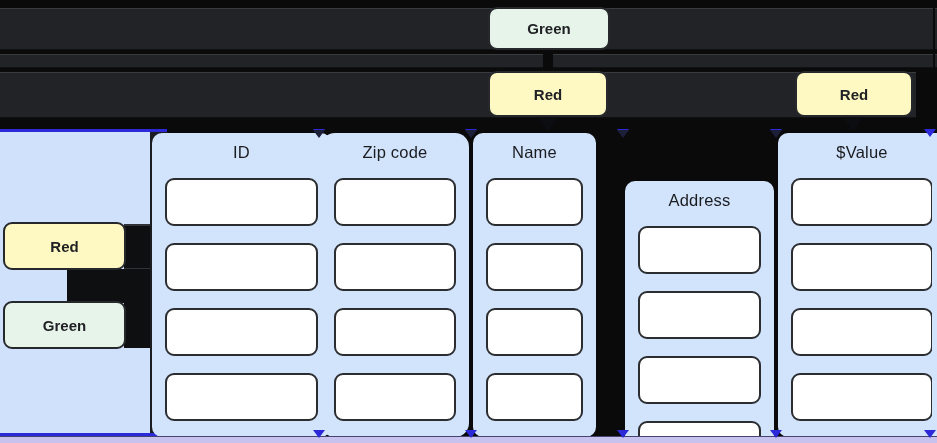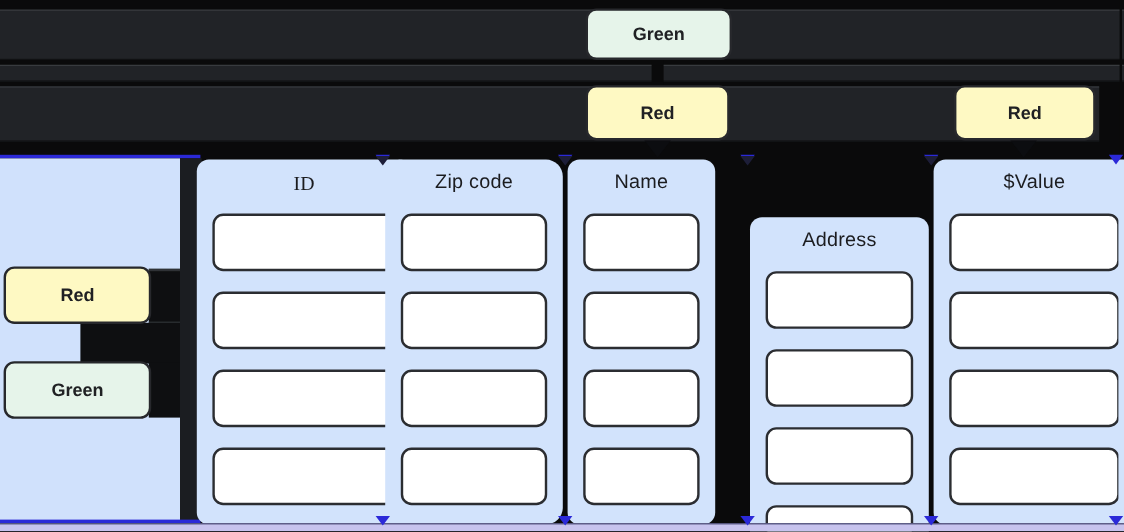--- a/index.html
+++ b/index.html
@@ -46,21 +46,21 @@
   .blueline{position:absolute;left:0;width:167px;height:3px;background:#2b29d8;}
   .blueline.top{top:129px;} .blueline.bottom{top:433px;}
   .gap-strip{position:absolute;left:150px;top:132px;width:18px;height:302px;background:#1b1d21;}
   
   .col{position:absolute;top:133px;height:304px;background:#d2e3fc;border-radius:10px;box-sizing:border-box;}
   .col .hdr{position:absolute;top:10px;left:0;right:0;text-align:center;
             font-size:16.5px;color:#1b1c1f;letter-spacing:.2px;}
   .cell{position:absolute;left:13px;right:13px;height:48px;background:#ffffff;
         border:2px solid #2b2d31;border-radius:9px;box-sizing:border-box;}
   .r1{top:45px;} .r2{top:110px;} .r3{top:175px;} .r4{top:240px;}
-  .c1{left:164px;width:179px;font-family:Liberation Serif, serif;} .c2{left:321px;width:148px;border-radius:14px;} .c3{left:473px;width:123px;}
+  .c1{left:152px;width:179px;} .c2{left:321px;width:148px;border-radius:14px;} .c3{left:473px;width:123px;}
   .c4{left:625px;width:149px;margin-top:48px;} .c5{left:778px;width:168px;} .c6{left:932px;width:14px;border-radius:10px 0 0 10px;}
   
   .lavender{position:absolute;left:0;top:436px;width:937px;height:7px;background:#c7c3ee;
             border-top:1px solid #44446e;box-sizing:border-box;}
 </style>
 </head>
 <body>
 
 <div class="stage">
 

